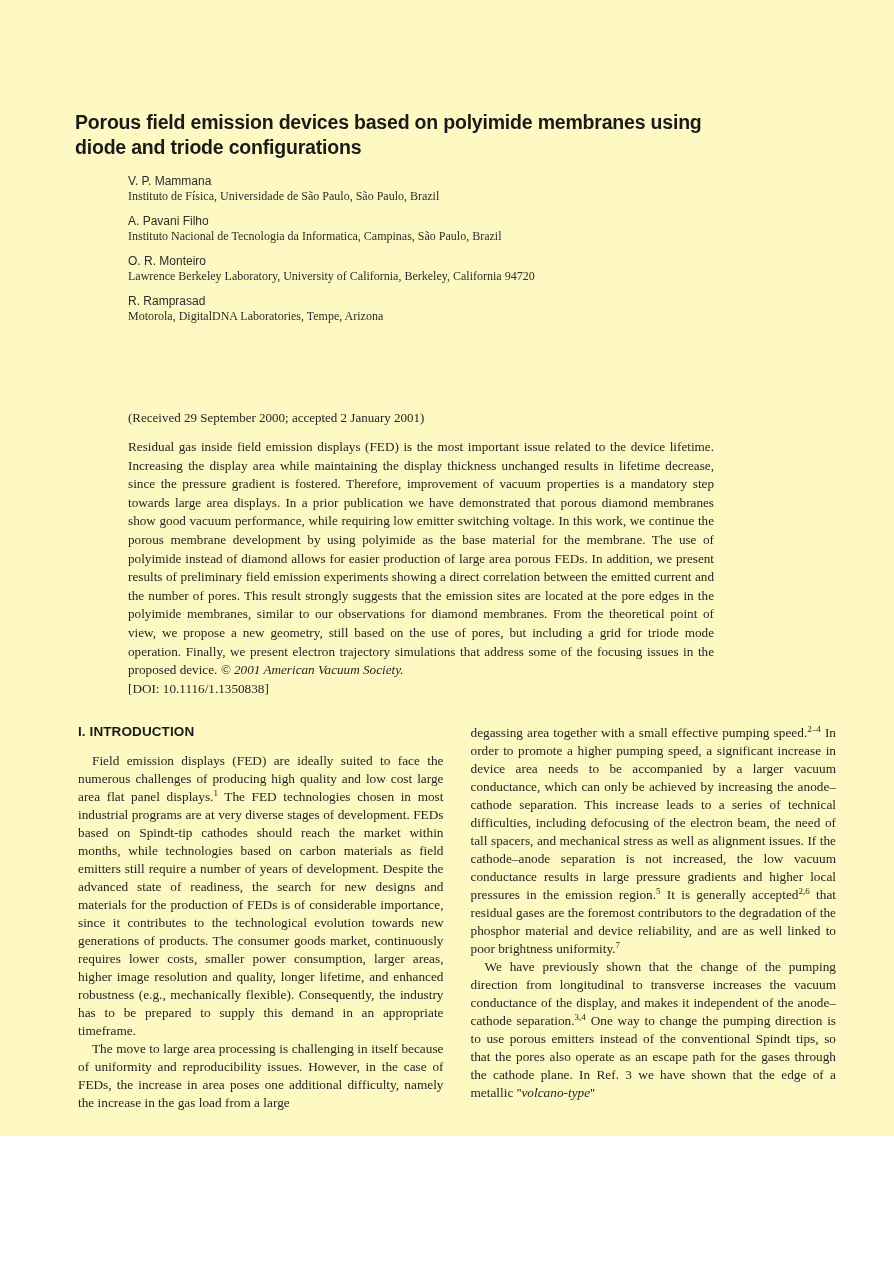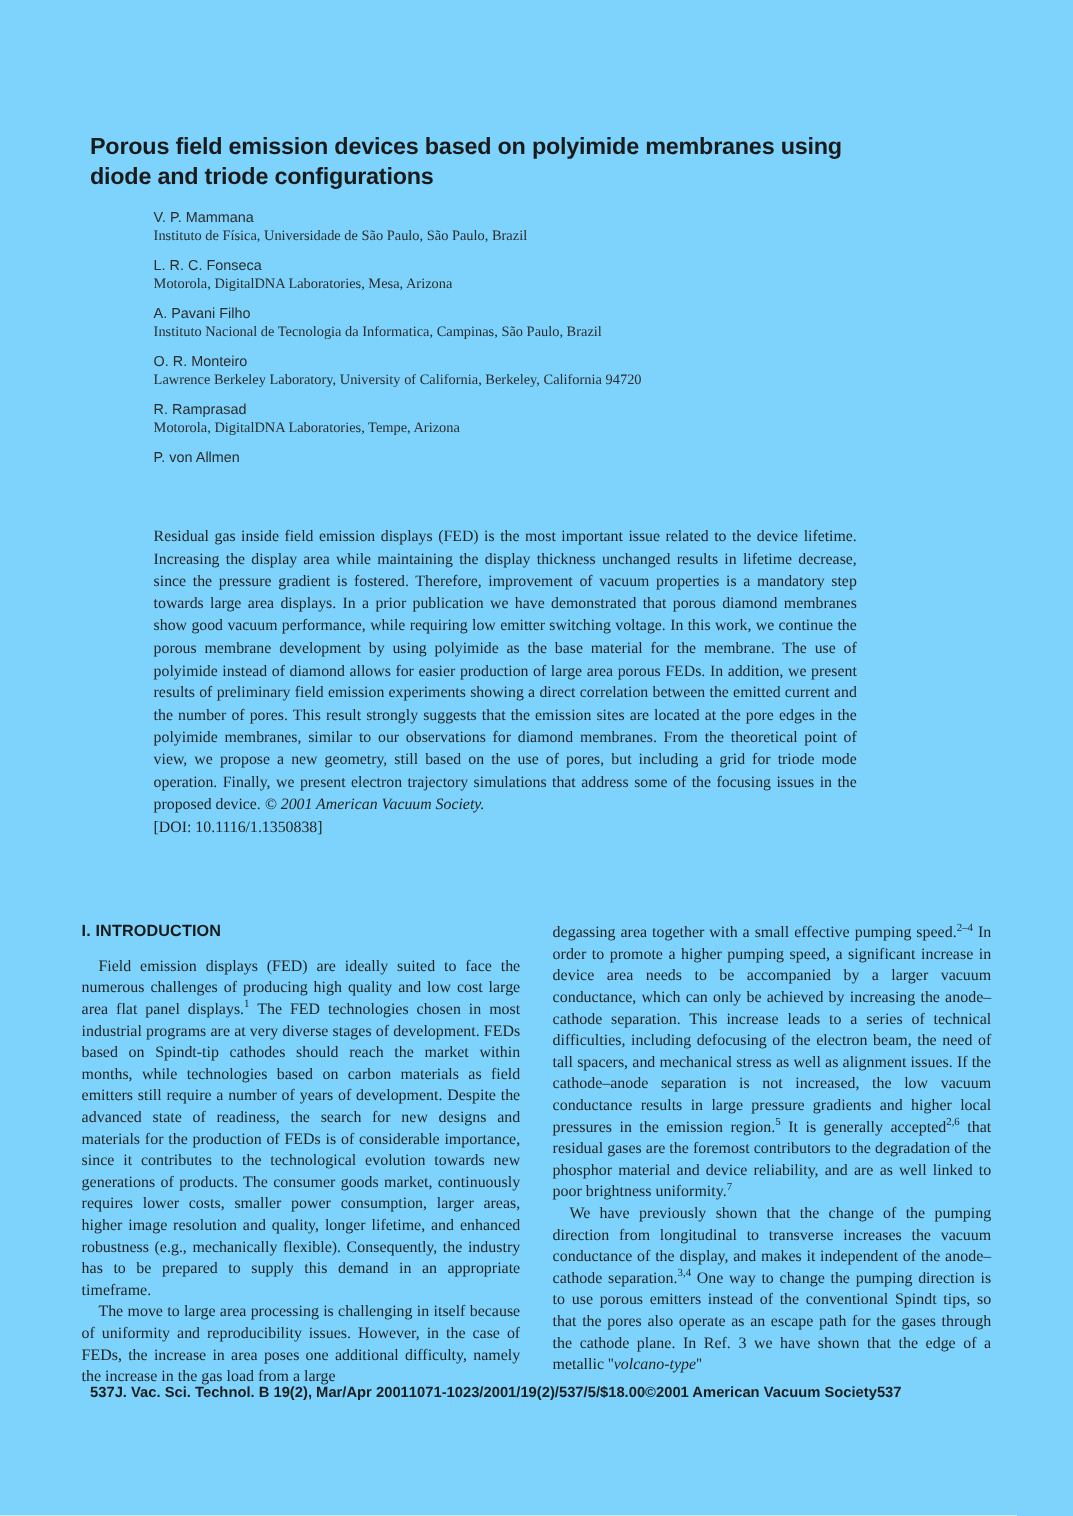--- a/index.html
+++ b/index.html
@@ -3,22 +3,22 @@
 <meta charset="utf-8">
 <style>
   html, body {
     margin: 0;
     padding: 0;
     background: #ffffff;
   }
   .page {
     position: relative;
     width: 894px;
-    height: 1263px;
-    background: #7dd3fc;
+    height: 1136px;
+    background: #fef9c3;
     font-family: "Liberation Serif", serif;
     color: #222222;
     overflow: hidden;
   }
   .title {
     position: absolute;
     left: 75px;
     top: 110px;
     width: 650px;
     margin: 0;
@@ -62,26 +62,25 @@
     top: 438px;
     width: 586px;
     font-size: 13.2px;
     line-height: 18.6px;
     text-align: justify;
     color: #242424;
   }
   .italic { font-style: italic; }
   .columns {
     position: absolute;
-    left: 68px;
+    left: 78px;
     top: 724px;
     width: 758px;
     display: flex;
     gap: 27px;
-    margin-top: 44px;
   }
   .col {
     width: 365.5px;
   }
   .sec-heading {
     margin: 0 0 13px 0;
     font-family: "Liberation Sans", sans-serif;
     font-weight: bold;
     font-size: 13.5px;
     letter-spacing: 0.1px;
@@ -119,40 +118,36 @@
 <div class="page">
 
   <h1 class="title">Porous field emission devices based on polyimide membranes using diode and triode configurations</h1>
 
   <div class="authors">
     <div class="author">
       <div class="author-name">V. P. Mammana</div>
       <div class="author-affil">Instituto de Física, Universidade de São Paulo, São Paulo, Brazil</div>
     </div>
     <div class="author">
-      <div class="author-name">L. R. C. Fonseca</div>
-      <div class="author-affil">Motorola, DigitalDNA Laboratories, Mesa, Arizona</div>
-    </div>
-    <div class="author">
       <div class="author-name">A. Pavani Filho</div>
       <div class="author-affil">Instituto Nacional de Tecnologia da Informatica, Campinas, São Paulo, Brazil</div>
     </div>
     <div class="author">
       <div class="author-name">O. R. Monteiro</div>
       <div class="author-affil">Lawrence Berkeley Laboratory, University of California, Berkeley, California 94720</div>
     </div>
     <div class="author">
       <div class="author-name">R. Ramprasad</div>
       <div class="author-affil">Motorola, DigitalDNA Laboratories, Tempe, Arizona</div>
     </div>
     <div class="author">
-      <div class="author-name">P. von Allmen</div>
     </div>
   </div>
 
+  <div class="received">(Received 29 September 2000; accepted 2 January 2001)</div>
 
   <div class="abstract">
     <span>Residual gas inside field emission displays (FED) is the most important issue related to the device lifetime. Increasing the display area while maintaining the display thickness unchanged results in lifetime decrease, since the pressure gradient is fostered. Therefore, improvement of vacuum properties is a mandatory step towards large area displays. In a prior publication we have demonstrated that porous diamond membranes show good vacuum performance, while requiring low emitter switching voltage. In this work, we continue the porous membrane development by using polyimide as the base material for the membrane. The use of polyimide instead of diamond allows for easier production of large area porous FEDs. In addition, we present results of preliminary field emission experiments showing a direct correlation between the emitted current and the number of pores. This result strongly suggests that the emission sites are located at the pore edges in the polyimide membranes, similar to our observations for diamond membranes. From the theoretical point of view, we propose a new geometry, still based on the use of pores, but including a grid for triode mode operation. Finally, we present electron trajectory simulations that address some of the focusing issues in the proposed device. </span><span class="italic">© 2001 American Vacuum Society.</span>
     <div>[DOI: 10.1116/1.1350838]</div>
   </div>
 
   <div class="columns">
     <div class="col">
       <h2 class="sec-heading">I. INTRODUCTION</h2>
       <p class="para indent"><span>Field emission displays (FED) are ideally suited to face the numerous challenges of producing high quality and low cost large area flat panel displays.</span><sup>1</sup><span> The FED technologies chosen in most industrial programs are at very diverse stages of development. FEDs based on Spindt-tip cathodes should reach the market within months, while technologies based on carbon materials as field emitters still require a number of years of development. Despite the advanced state of readiness, the search for new designs and materials for the production of FEDs is of considerable importance, since it contributes to the technological evolution towards new generations of products. The consumer goods market, continuously requires lower costs, smaller power consumption, larger areas, higher image resolution and quality, longer lifetime, and enhanced robustness (e.g., mechanically flexible). Consequently, the industry has to be prepared to supply this demand in an appropriate timeframe.</span></p>

